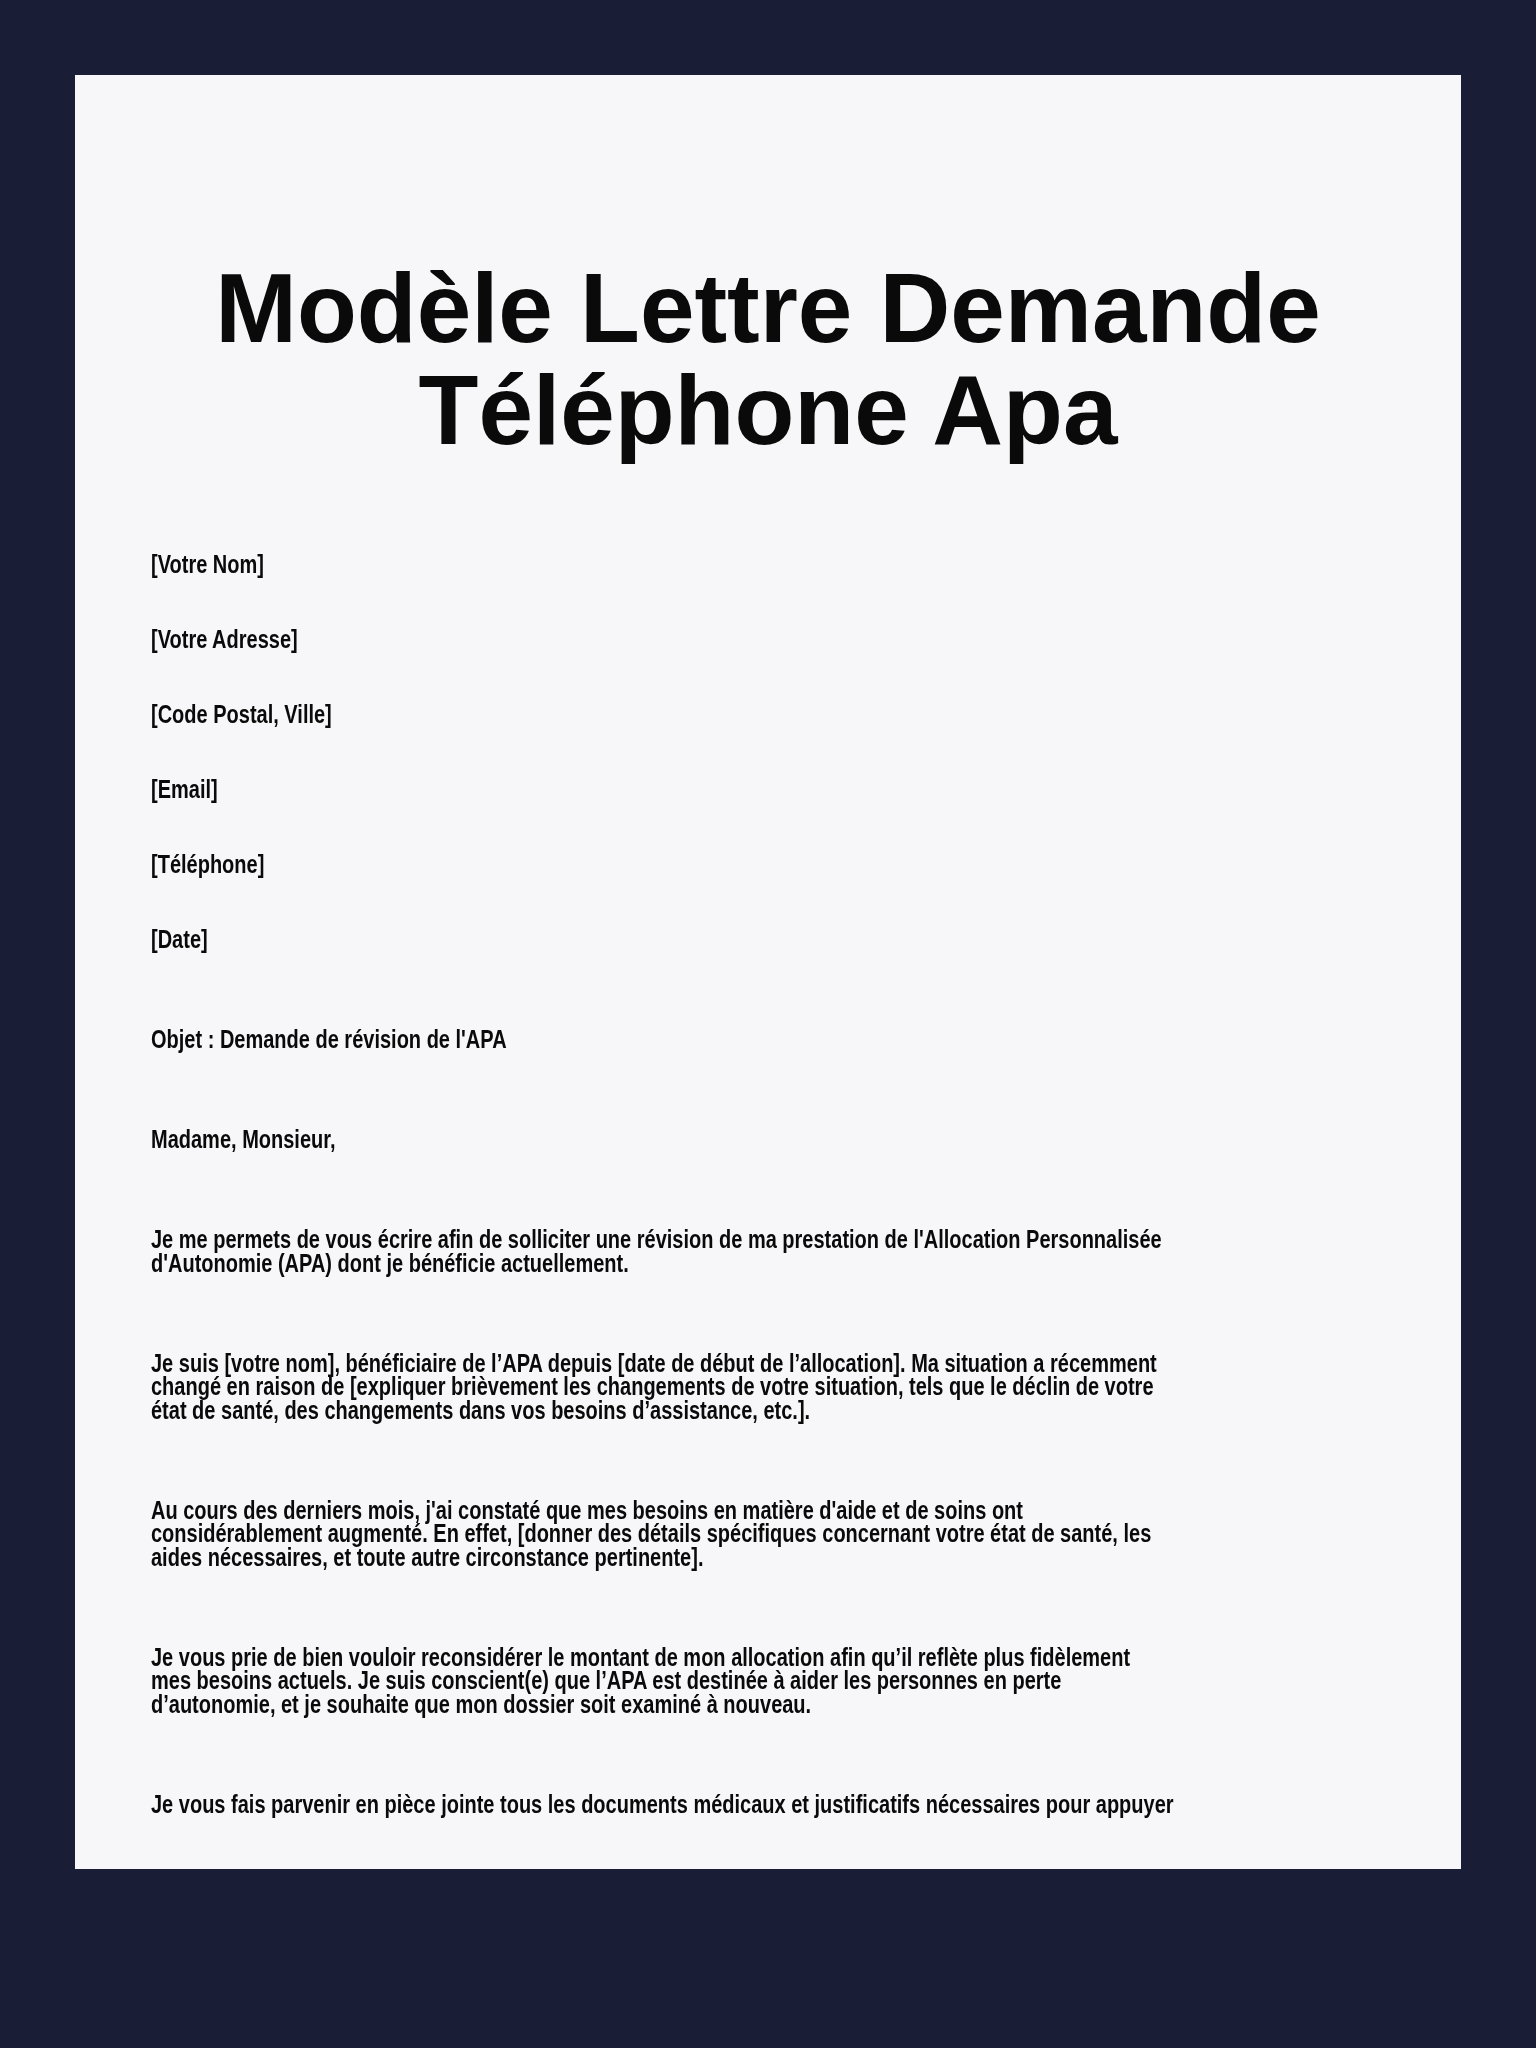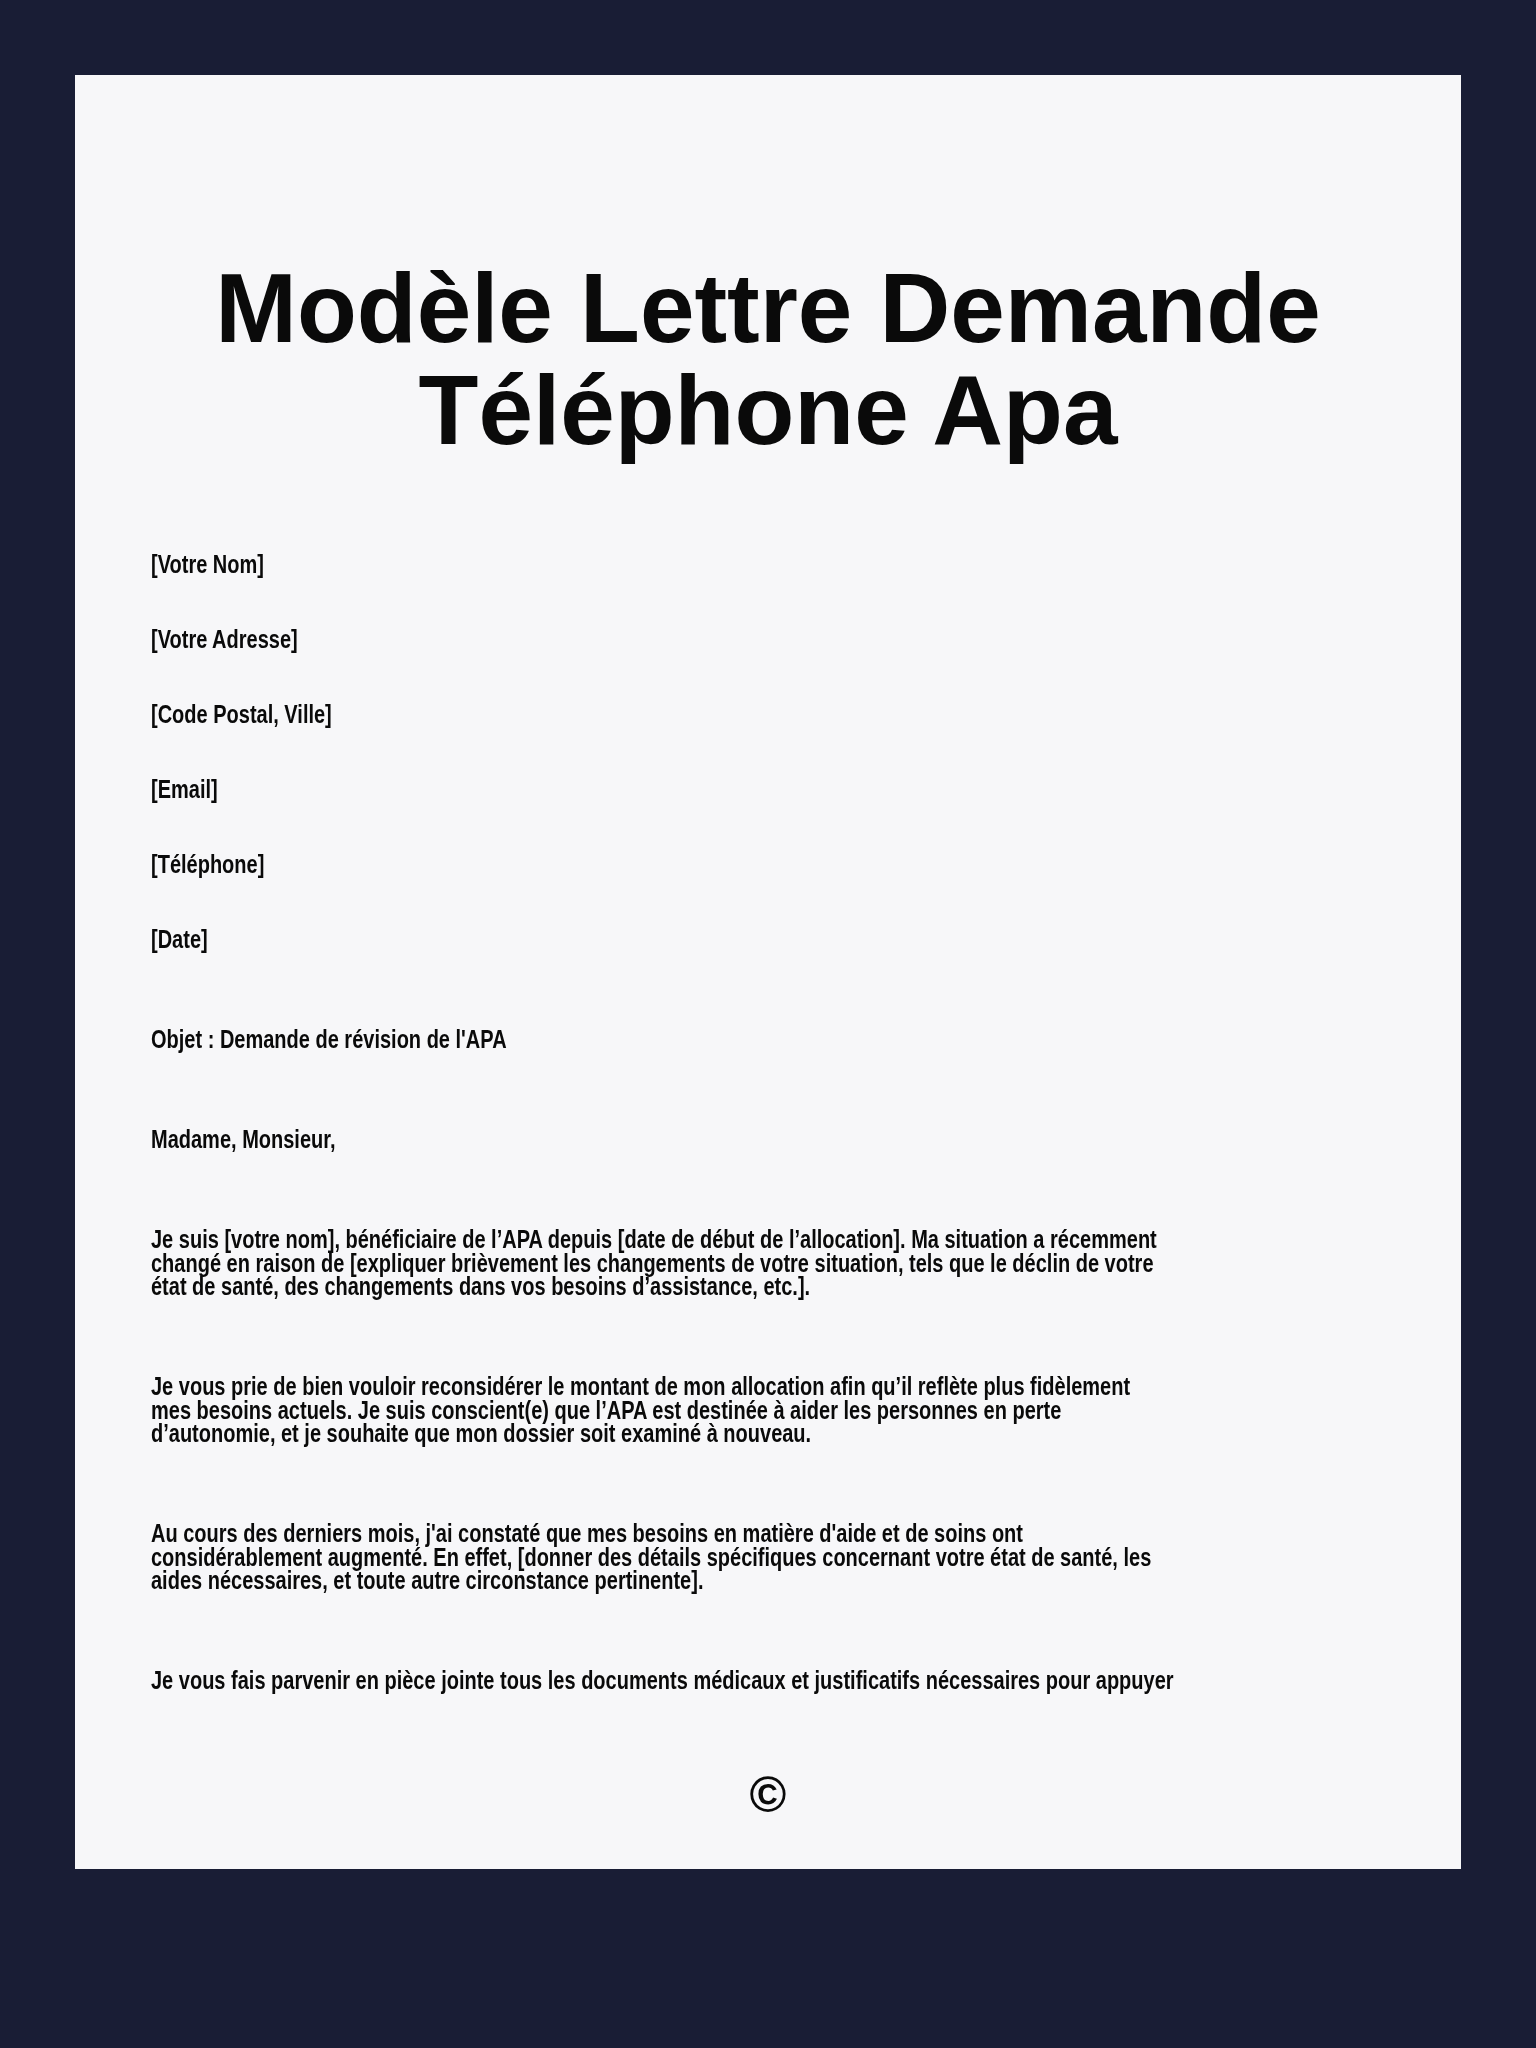--- a/index.html
+++ b/index.html
@@ -75,37 +75,41 @@
     <div class="tline mb-addr">[Votre Adresse]</div>
     <div class="tline mb-addr">[Code Postal, Ville]</div>
     <div class="tline mb-addr">[Email]</div>
     <div class="tline mb-addr">[Téléphone]</div>
     <div class="tline mb-block">[Date]</div>
 
     <div class="tline mb-block">Objet : Demande de révision de l'APA</div>
 
     <div class="tline mb-block">Madame, Monsieur,</div>
 
+    <div class="para">
+      <div class="tline">Je me permets de vous écrire afin de solliciter une révision de ma prestation de l'Allocation Personnalisée</div>
+      <div class="tline">d'Autonomie (APA) dont je bénéficie actuellement.</div>
+    </div>
 
     <div class="para">
       <div class="tline">Je suis [votre nom], bénéficiaire de l’APA depuis [date de début de l’allocation]. Ma situation a récemment</div>
       <div class="tline">changé en raison de [expliquer brièvement les changements de votre situation, tels que le déclin de votre</div>
       <div class="tline">état de santé, des changements dans vos besoins d’assistance, etc.].</div>
     </div>
 
     <div class="para">
+      <div class="tline">Au cours des derniers mois, j'ai constaté que mes besoins en matière d'aide et de soins ont</div>
+      <div class="tline">considérablement augmenté. En effet, [donner des détails spécifiques concernant votre état de santé, les</div>
+      <div class="tline">aides nécessaires, et toute autre circonstance pertinente].</div>
+    </div>
+
+    <div class="para">
       <div class="tline">Je vous prie de bien vouloir reconsidérer le montant de mon allocation afin qu’il reflète plus fidèlement</div>
       <div class="tline">mes besoins actuels. Je suis conscient(e) que l’APA est destinée à aider les personnes en perte</div>
       <div class="tline">d’autonomie, et je souhaite que mon dossier soit examiné à nouveau.</div>
-    </div>
-
-    <div class="para">
-      <div class="tline">Au cours des derniers mois, j'ai constaté que mes besoins en matière d'aide et de soins ont</div>
-      <div class="tline">considérablement augmenté. En effet, [donner des détails spécifiques concernant votre état de santé, les</div>
-      <div class="tline">aides nécessaires, et toute autre circonstance pertinente].</div>
     </div>
 
     <div class="para mb-0">
       <div class="tline">Je vous fais parvenir en pièce jointe tous les documents médicaux et justificatifs nécessaires pour appuyer</div>
     </div>
 
   </div>
 
   <div class="footer">©</div>
 

